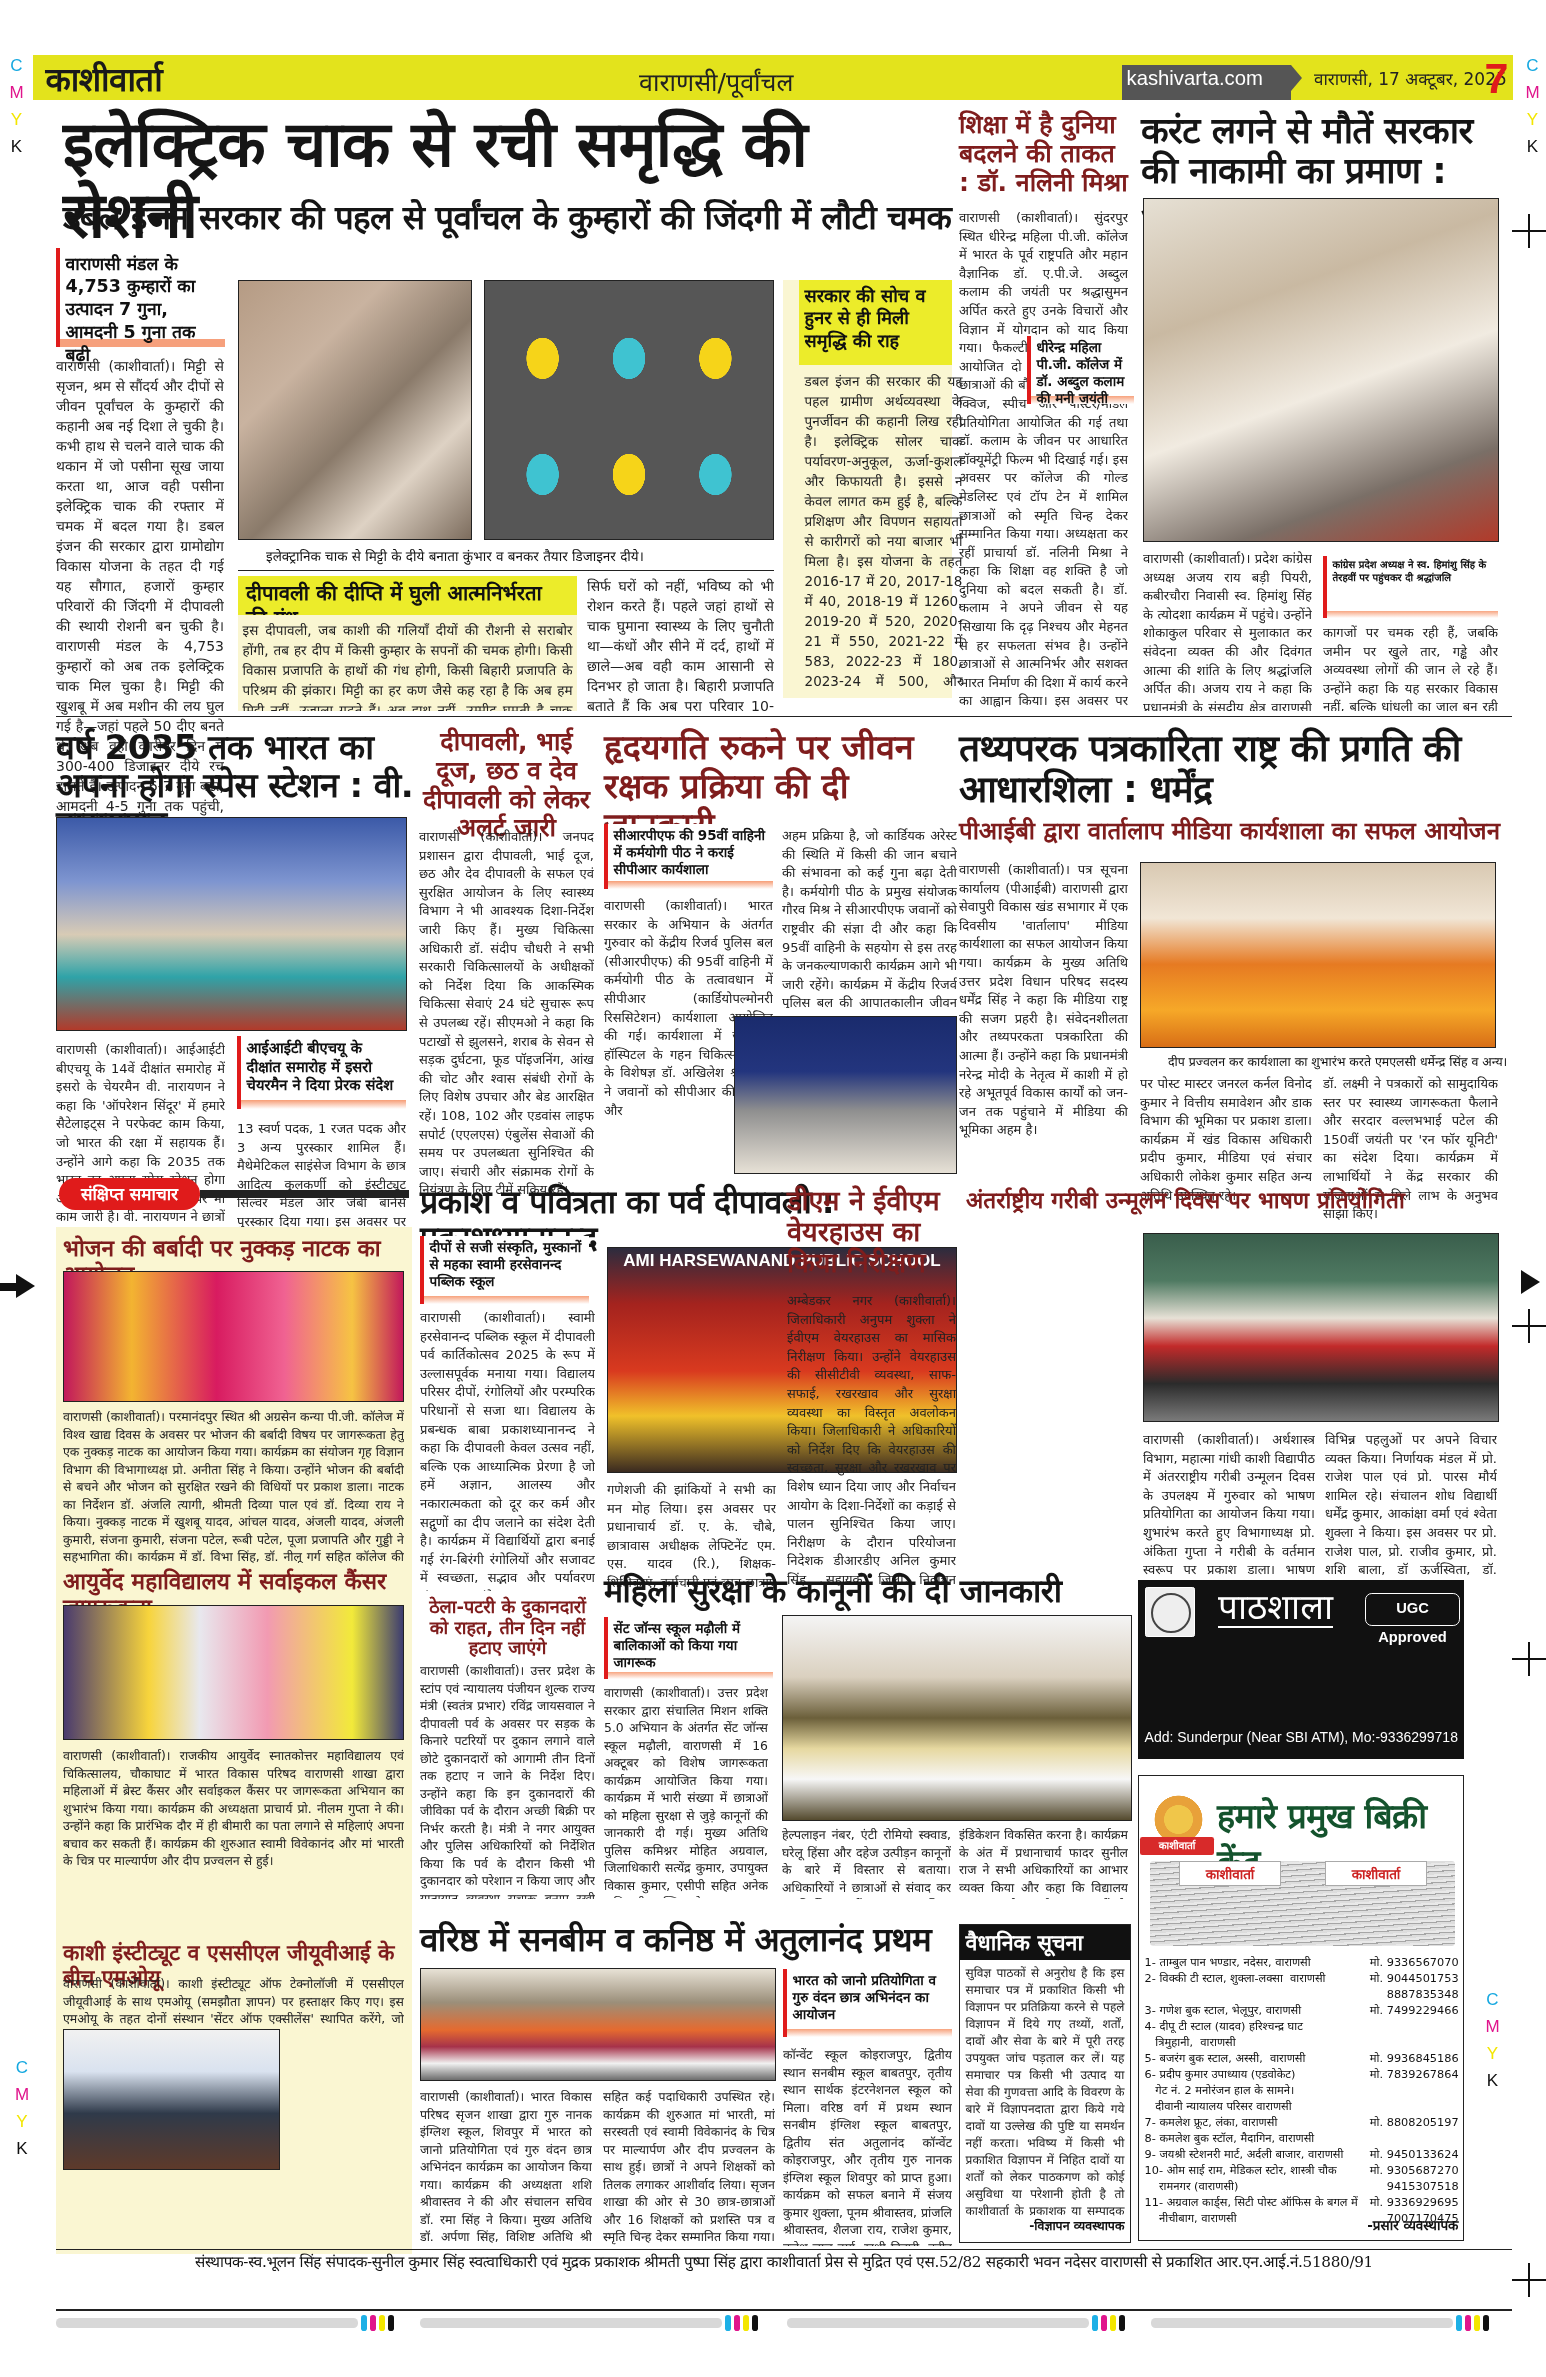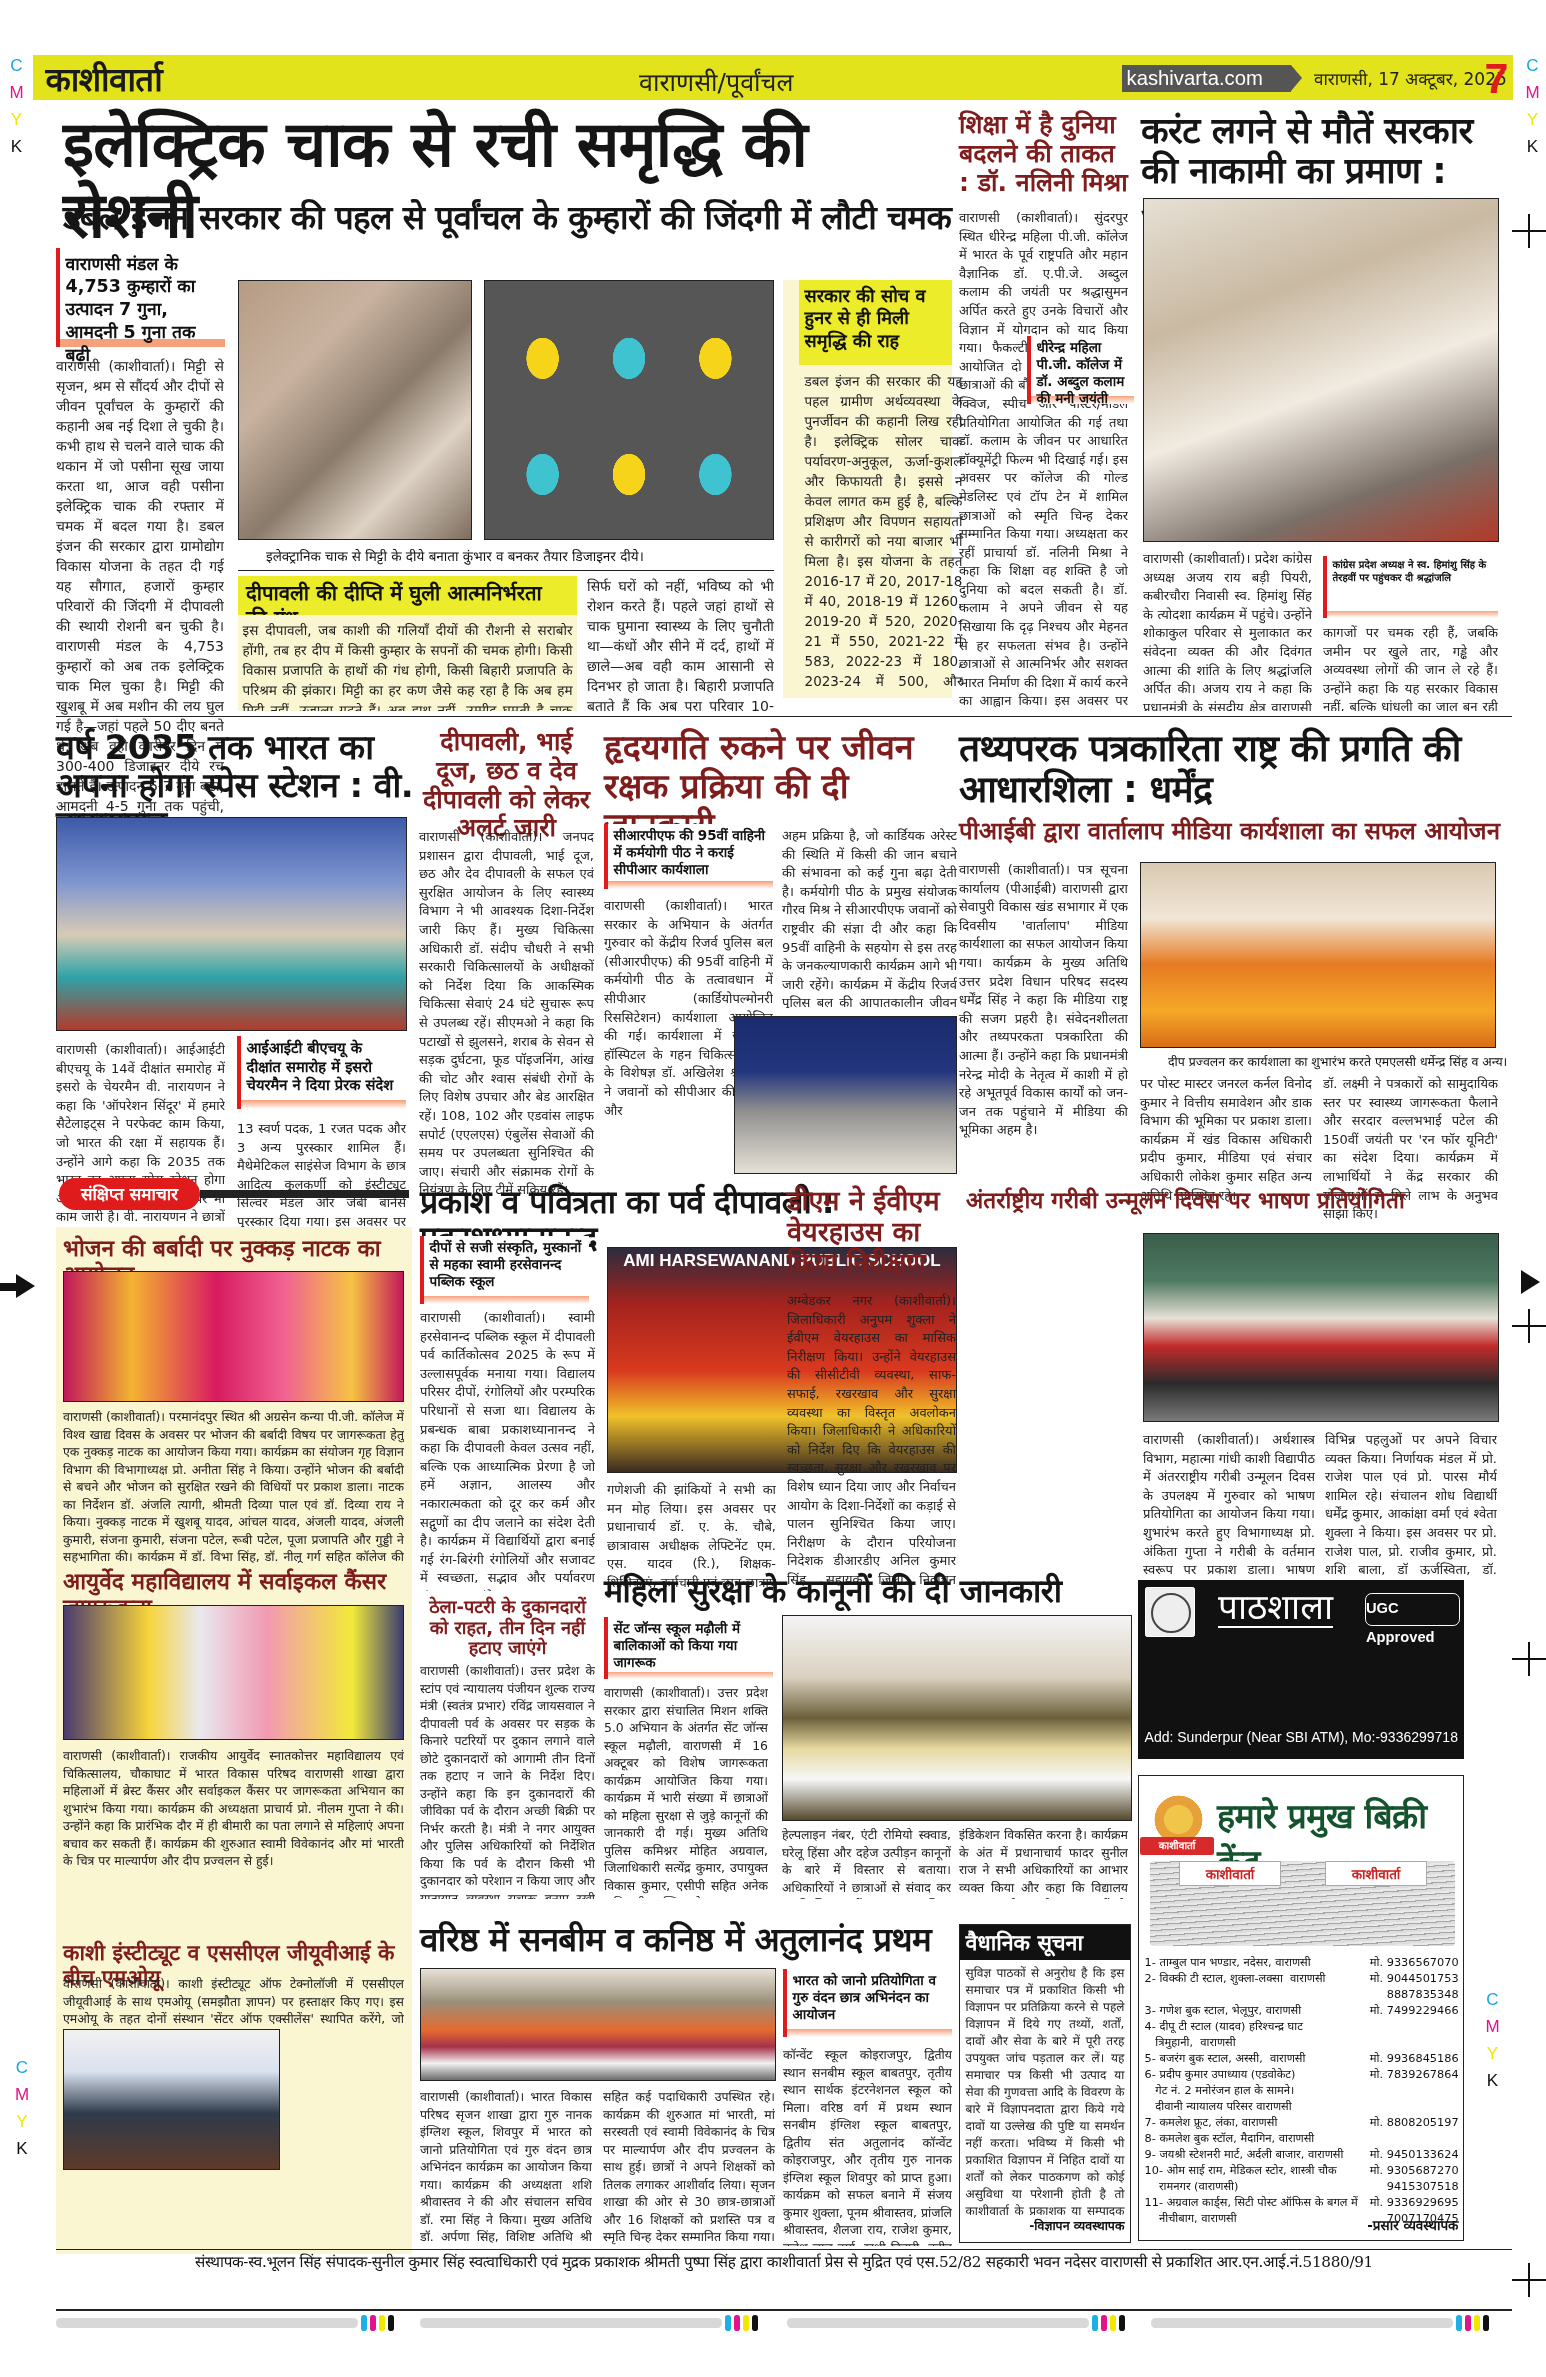--- a/index.html
+++ b/index.html
@@ -11,42 +11,42 @@
   .c { color: #15a8e0; } .m { color: #e0148c; } .y { color: #f3e600; } .k { color: #111; }
   .reg { position: absolute; width: 34px; height: 34px; }
   .reg::before { content: ""; position: absolute; left: 16.4px; top: 0; width: 1.7px; height: 34px; background: #111; }
   .reg::after { content: ""; position: absolute; top: 16.4px; left: 0; width: 34px; height: 1.7px; background: #111; }
   .arrow { position: absolute; width: 0; height: 0; border-top: 12.4px solid transparent; border-bottom: 12.4px solid transparent; border-left: 19px solid #111; }
   .arrow-bar { position: absolute; height: 8px; background: #111; }
 
   .masthead { left: 33px; top: 55px; width: 1480px; height: 45px; background: #e3e31c; }
   .brand { position: absolute; left: 12.4px; top: 1.1px; font-family: "DejaVu Sans", sans-serif; font-weight: bold; font-size: 33px; color: #1a1a1a; letter-spacing: -0.6px; }
   .section-name { position: absolute; left: 598px; top: 9px; font-size: 25px; color: #222; margin-left: 8px; }
-  .site-badge { position: absolute; left: 1089px; top: 10.2px; width: 169px; height: 27px; background: #555; color: #fff; font-family: "Liberation Sans", sans-serif; font-size: 20.3px; line-height: 27px; padding-left: 4.5px; }
+  .site-badge { position: absolute; left: 1089px; top: 10.2px; width: 169px; height: 35px; background: #555; color: #fff; font-family: "Liberation Sans", sans-serif; font-size: 20.3px; line-height: 27px; padding-left: 4.5px; }
   .site-badge::after { content: ""; position: absolute; right: -11.3px; top: 0; border-top: 13.5px solid transparent; border-bottom: 13.5px solid transparent; border-left: 11.3px solid #555; }
   .dateline { position: absolute; left: 1281px; top: 12.4px; font-size: 17px; color: #222; }
   .pageno { position: absolute; right: 4.5px; top: -1.1px; font-family: "Liberation Sans", sans-serif; font-weight: bold; font-size: 43px; color: #e01b1b; }
 
   .hl { position: absolute; font-weight: bold; color: #151515; line-height: 1.12; letter-spacing: -0.6px; }
   .hl-light { position: absolute; color: #7f1d1d; line-height: 1.15; }
   .body-text { position: absolute; font-size: 14px; line-height: 20px; color: #222; text-align: justify; overflow: hidden; font-family: "DejaVu Sans", sans-serif; }
   .cream { background: #faf6d2; padding-left: 16px; }
   .photo { position: absolute; border: 1.1px solid #222; overflow: hidden; }
   .caption { position: absolute; font-size: 14.7px; font-weight: normal; color: #111; margin-left: 28px; }
   .kicker { position: absolute; border-left: 4.5px solid #e01b1b; padding: 3.4px 5.6px; font-weight: bold; font-size: 19px; line-height: 1.25; color: #111; background: linear-gradient(to bottom, #fff 88%, #f7a07a 88%, #fff 100%); }
   .yellow-box { position: absolute; background: #ecec2a; font-weight: bold; color: #111; padding: 4.5px 8px; line-height: 1.25; }
   .rule { position: absolute; height: 1.7px; background: #222; }
 
   .pill { position: absolute; background: #e01b1b; color: #fff; border-radius: 16px; font-weight: bold; font-size: 17px; text-align: center; line-height: 32px; }
 
   .ad-path { position: absolute; left: 1138px; top: 1580px; width: 326px; height: 179px; background: #111; border: 1.7px solid #111; }
   .ad-path .logo { position: absolute; left: 5.6px; top: 5.6px; width: 50px; height: 50px; background: #eee; border: 1.1px solid #fff; border-radius: 2.3px; }
   .ad-path .logo::after { content: ""; position: absolute; left: 5.6px; top: 5.6px; width: 36px; height: 36px; border: 2.3px solid #444; border-radius: 50%; }
   .ad-path .pname { position: absolute; left: 79px; top: 8px; font-size: 35px; color: #fff; border-bottom: 2.3px solid #fff; line-height: 1.05; }
-  .ad-path .ugc { position: absolute; left: 226px; top: 12.4px; width: 95px; height: 33px; border: 1.7px solid #fff; border-radius: 6.8px; color: #fff; font-family: "Liberation Sans", sans-serif; font-weight: bold; font-size: 14.7px; line-height: 29px; text-align: left; }
+  .ad-path .ugc { position: absolute; left: 226px; top: 12.4px; width: 95px; height: 33px; border: 1.7px solid #fff; border-radius: 6.8px; color: #fff; font-family: "Liberation Sans", sans-serif; font-weight: bold; font-size: 14.7px; line-height: 29px; text-align: center; }
   .ad-path .courses { position: absolute; left: 3.4px; top: 58px; width: 317px; height: 84px; background: #fff; padding: 5.6px 3.4px; display: flex; flex-wrap: wrap; gap: 4.5px; }
   .ad-path .course { background: #111; color: #fff; font-family: "Liberation Sans", sans-serif; font-weight: bold; font-size: 16px; border-radius: 6.8px; padding: 3.4px 4.5px; line-height: 24px; height: 32px; }
   .ad-path .addr { position: absolute; left: 5.6px; top: 148px; color: #fff; font-family: "Liberation Sans", sans-serif; font-size: 14px; }
 
   .ad-sales { position: absolute; left: 1138px; top: 1775px; width: 326px; height: 466px; border: 1.7px solid #222; background: #fff; }
   .ad-sales .logo { position: absolute; left: 5.6px; top: 10.2px; width: 67px; height: 67px; border-radius: 50%; background: radial-gradient(circle, #f0c64a 0 30%, #e8a13a 31% 50%, #fff 51%); }
   .ad-sales .logo-ribbon { position: absolute; left: 1.1px; top: 61px; width: 74px; height: 18px; background: #d82a2a; color: #fff; font-weight: bold; font-size: 10.2px; text-align: center; line-height: 18px; border-radius: 2.3px; }
   .ad-sales .title { position: absolute; left: 78px; top: 16px; font-size: 34px; font-weight: bold; color: #14532d; letter-spacing: -0.6px; }
   .ad-sales .papers { position: absolute; left: 11.3px; top: 85px; width: 305px; height: 85px; background: repeating-linear-gradient(-4deg, #d9d9d9 0 2.3px, #9c9c9c 2.3px 3.4px, #e6e6e6 3.4px 5.6px); border-radius: 3.4px; opacity: .9; }
   .ad-sales .paper-head { position: absolute; top: 85px; height: 25px; background: #fff; border: 0.6px solid #aaa; font-weight: bold; font-size: 13.5px; text-align: center; line-height: 25px; color: #c22; }

